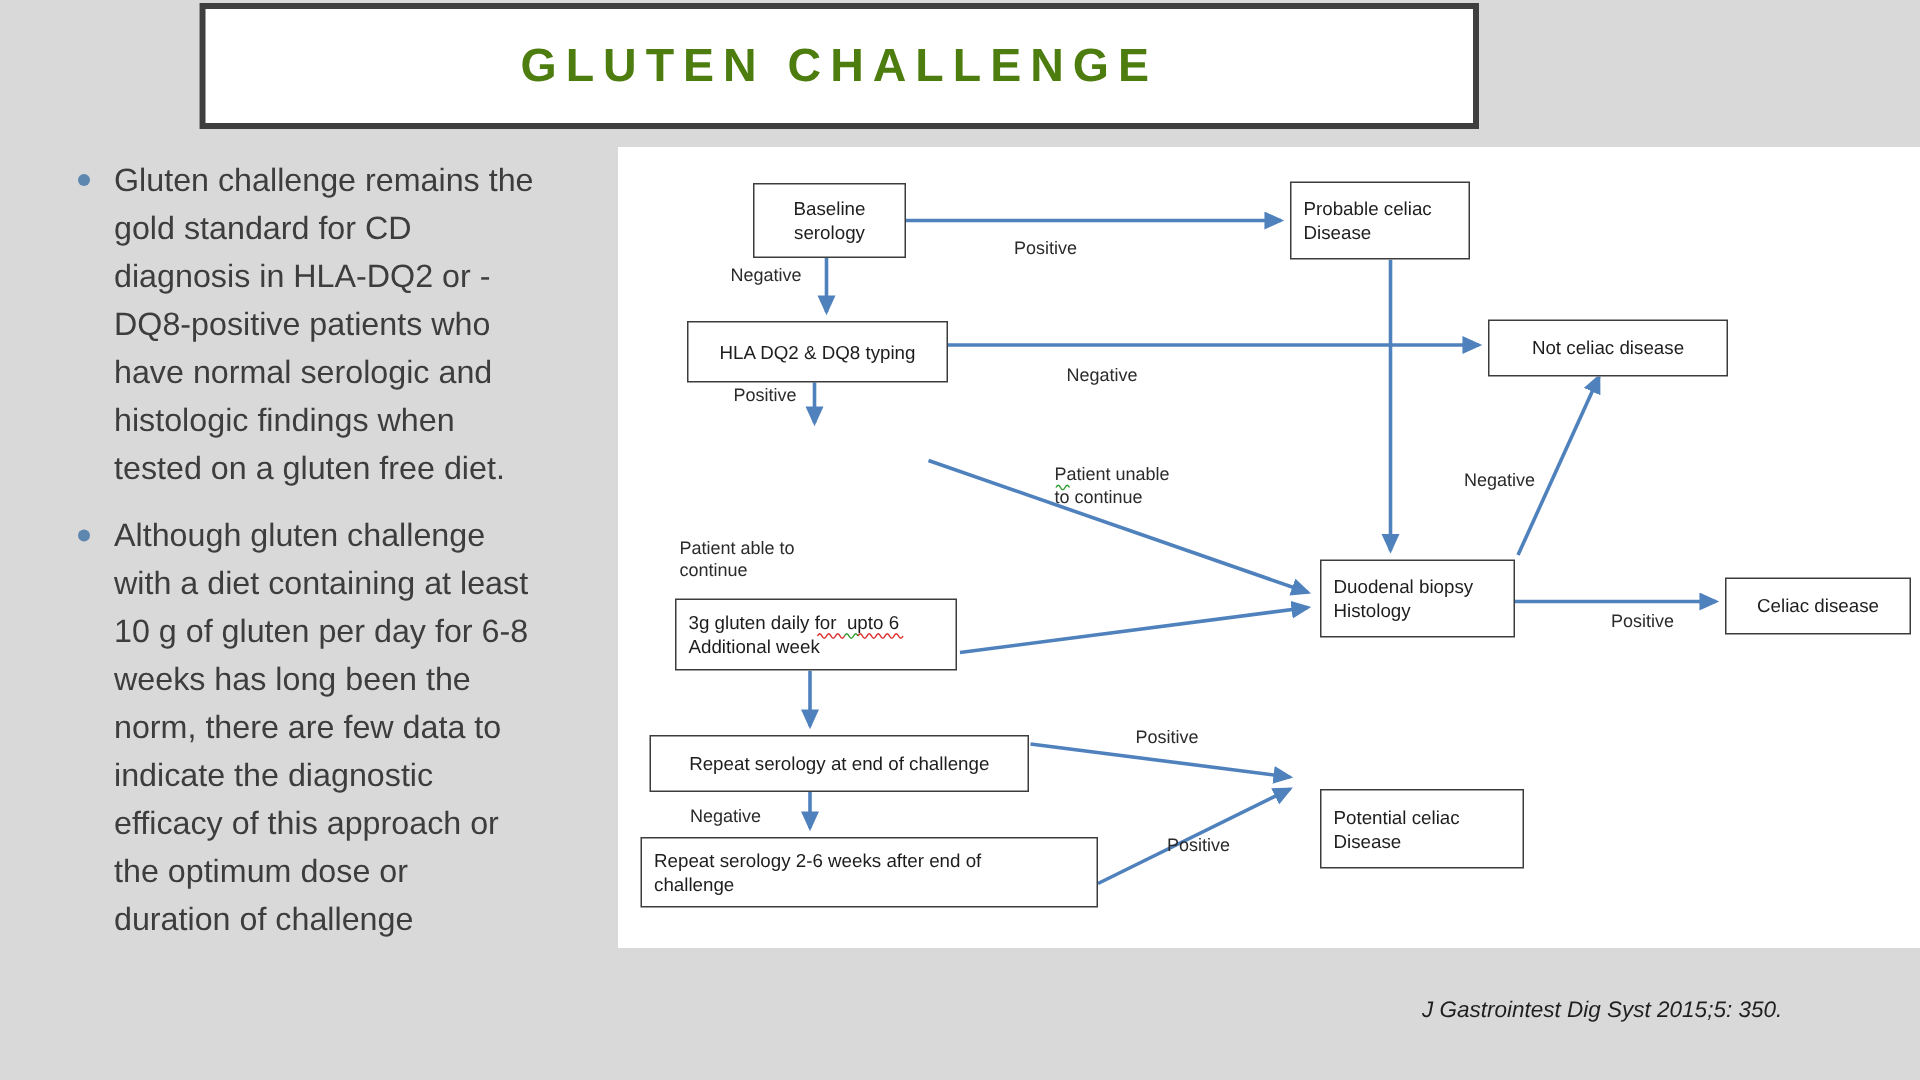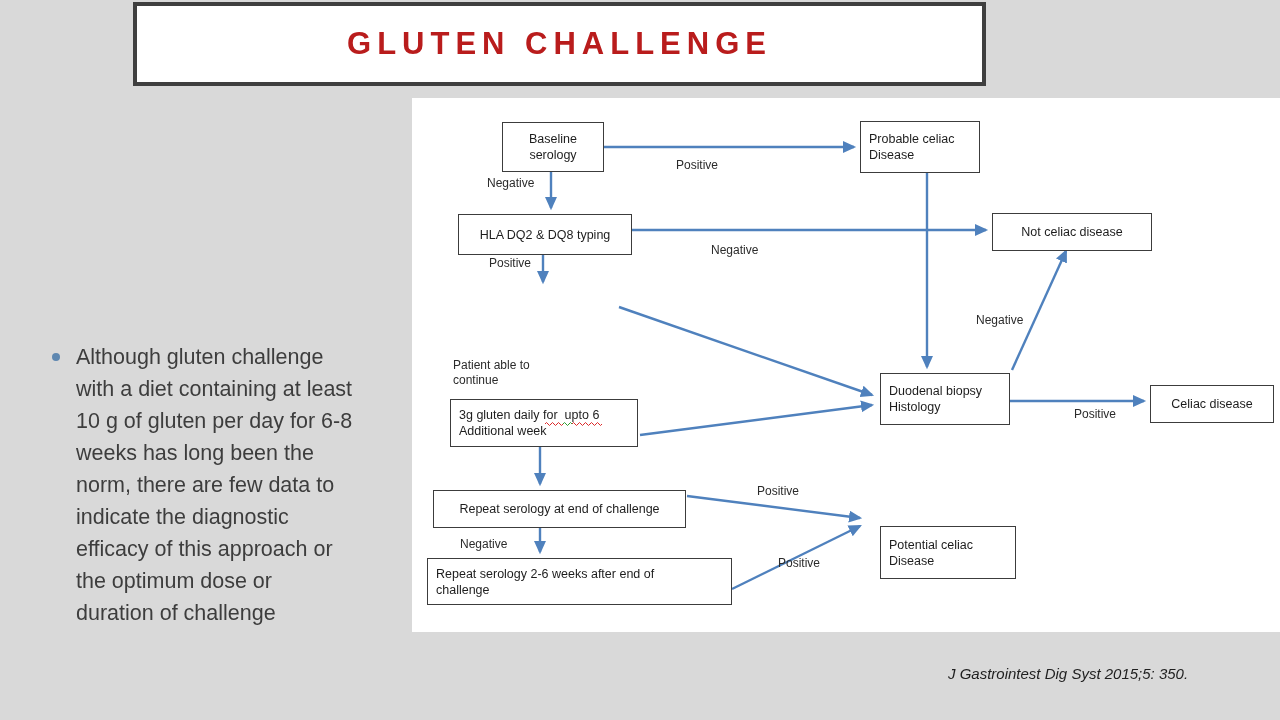--- a/index.html
+++ b/index.html
@@ -7,21 +7,21 @@
     position:relative;width:1280px;height:720px;overflow:hidden;
     background:#d9d9d9;font-family:"Liberation Sans",sans-serif;
   }
   
   .title-box{
     position:absolute;left:133px;top:2px;width:845px;height:76px;
     background:#ffffff;border:4px solid #3f3f3f;
     display:flex;align-items:center;justify-content:center;
   }
   .title-text{
-    font-size:31px;font-weight:bold;letter-spacing:6px;color:#b91c1c;
+    font-size:31px;font-weight:bold;letter-spacing:6px;color:#4d7c0f;
   }
   
   .bullet{position:absolute;left:50px;width:395px;}
   .bullet .dot{
     position:absolute;left:2px;top:12px;width:8px;height:8px;border-radius:50%;
     background:#5e87b0;
   }
   .bullet .btext{
     margin-left:26px;font-size:21.5px;line-height:32px;color:#3d3d3d;
     white-space:pre-line;
@@ -51,20 +51,30 @@
 </style>
 </head>
 <body>
 
 <div class="slide">
 
   <div class="title-box">
     <div class="title-text">GLUTEN CHALLENGE</div>
   </div>
 
+  <div class="bullet" style="top:104px;">
+    <span class="dot"></span>
+    <div class="btext">Gluten challenge remains the
+gold standard for CD
+diagnosis in HLA-DQ2 or -
+DQ8-positive patients who
+have normal serologic and
+histologic findings when
+tested on a gluten free diet.</div>
+  </div>
   <div class="bullet" style="top:341px;">
     <span class="dot"></span>
     <div class="btext">Although gluten challenge
 with a diet containing at least
 10 g of gluten per day for 6-8
 weeks has long been the
 norm, there are few data to
 indicate the diagnostic
 efficacy of this approach or
 the optimum dose or
@@ -139,20 +149,26 @@
     </div>
     <div class="node l" style="left:468px;top:392px;width:136px;height:53px;margin-top:36px;">
       <span class="ntext">Potential celiac
 Disease</span>
     </div>
 
     <div class="elabel" style="left:264px;top:60px;">Positive</div>
     <div class="elabel" style="left:75px;top:78px;">Negative</div>
     <div class="elabel" style="left:299px;top:145px;">Negative</div>
     <div class="elabel" style="left:77px;top:158px;">Positive</div>
+    <div class="elabel" style="left:291px;top:196px;width:88px;">
+      <span>Patient unable to continue</span>
+      <svg class="squig" style="left:0px;top:28px;" width="12" height="5">
+        <path d="M1 3 Q2.5 0 4 3 T7 3 T10 3" stroke="#2f9e2f" stroke-width="1" fill="none"></path>
+      </svg>
+    </div>
     <div class="elabel" style="left:41px;top:260px;width:80px;">Patient able to continue</div>
     <div class="elabel" style="left:564px;top:215px;">Negative</div>
     <div class="elabel" style="left:662px;top:309px;">Positive</div>
     <div class="elabel" style="left:345px;top:386px;">Positive</div>
     <div class="elabel" style="left:48px;top:439px;">Negative</div>
     <div class="elabel" style="left:366px;top:458px;">Positive</div>
 
   </div>
 
   <div class="citation">J Gastrointest Dig Syst 2015;5: 350.</div>

